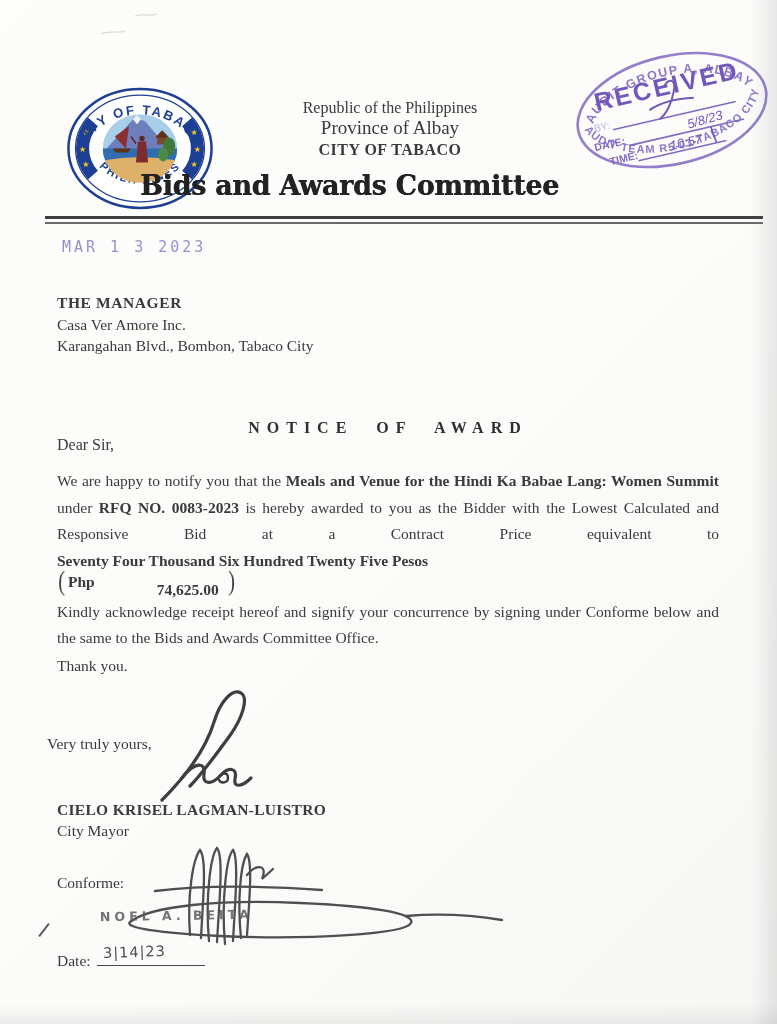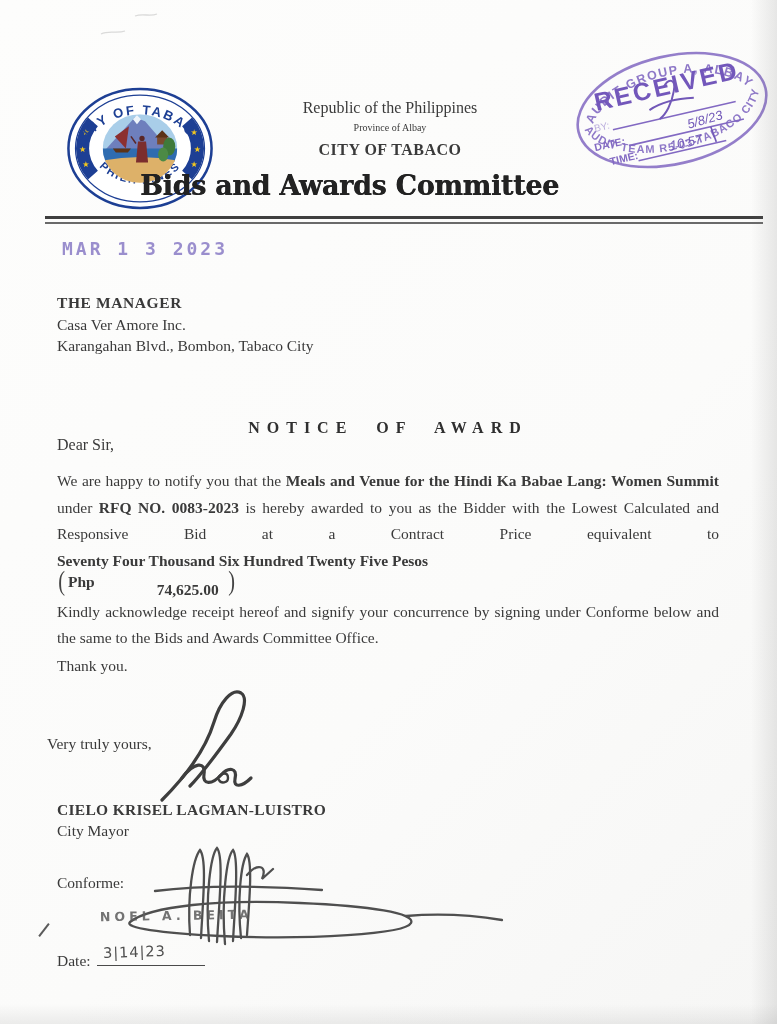--- a/index.html
+++ b/index.html
@@ -10,31 +10,31 @@
   }
   .page::after{content:"";position:absolute;right:0;top:0;width:26px;height:100%;
     background:linear-gradient(to right,rgba(120,120,120,0) 0%,rgba(120,120,120,.16) 100%);pointer-events:none;}
   .page::before{content:"";position:absolute;left:0;bottom:0;width:100%;height:20px;
     background:linear-gradient(to bottom,rgba(120,120,120,0) 0%,rgba(120,120,120,.12) 100%);pointer-events:none;}
   .abs{position:absolute;}
 
   
   .hdr{left:140px;top:98px;width:500px;text-align:center;line-height:20px;}
   .hdr .l1{font-size:16px;}
-  .hdr .l2{font-size:10px;}
+  .hdr .l2{font-size:19px;}
   .hdr .l3{font-size:16px;font-weight:bold;letter-spacing:.5px;margin-top:2px;}
   .committee{left:140px;top:170px;width:500px;text-align:left;
     font-family:"DejaVu Serif",serif;font-size:27px;font-weight:900;color:#222;
     letter-spacing:-.3px;text-shadow:.4px 0 0 #222;}
   .rule{left:45px;top:216px;width:718px;height:3px;
     border-top:3px solid #3f3f3f;border-bottom:2px solid #6a6a6a;}
 
   
   .datestamp{left:62px;top:238px;font-family:"DejaVu Sans Mono",monospace;
-    font-size:18px;font-weight:bold;color:#9083c9;letter-spacing:3px;opacity:.9;}
+    font-size:15px;font-weight:normal;color:#9083c9;letter-spacing:3px;opacity:.9;}
   .rcvstamp{left:566px;top:34px;width:212px;height:152px;mix-blend-mode:multiply;opacity:.95;}
 
   
   .recipient{left:57px;top:292px;font-size:15.5px;line-height:21.5px;}
   .recipient .t{font-weight:bold;letter-spacing:.6px;}
   .subject{left:57px;top:395px;width:662px;text-align:center;font-weight:bold;
     font-size:16px;letter-spacing:7px;word-spacing:12px;color:#2f2f2f;margin-top:24px;}
   .saluto{left:57px;top:436px;font-size:16px;}
   .para{left:57px;top:468px;width:662px;font-size:15.5px;line-height:26.5px;}
   .jline{text-align:justify;text-align-last:justify;}

